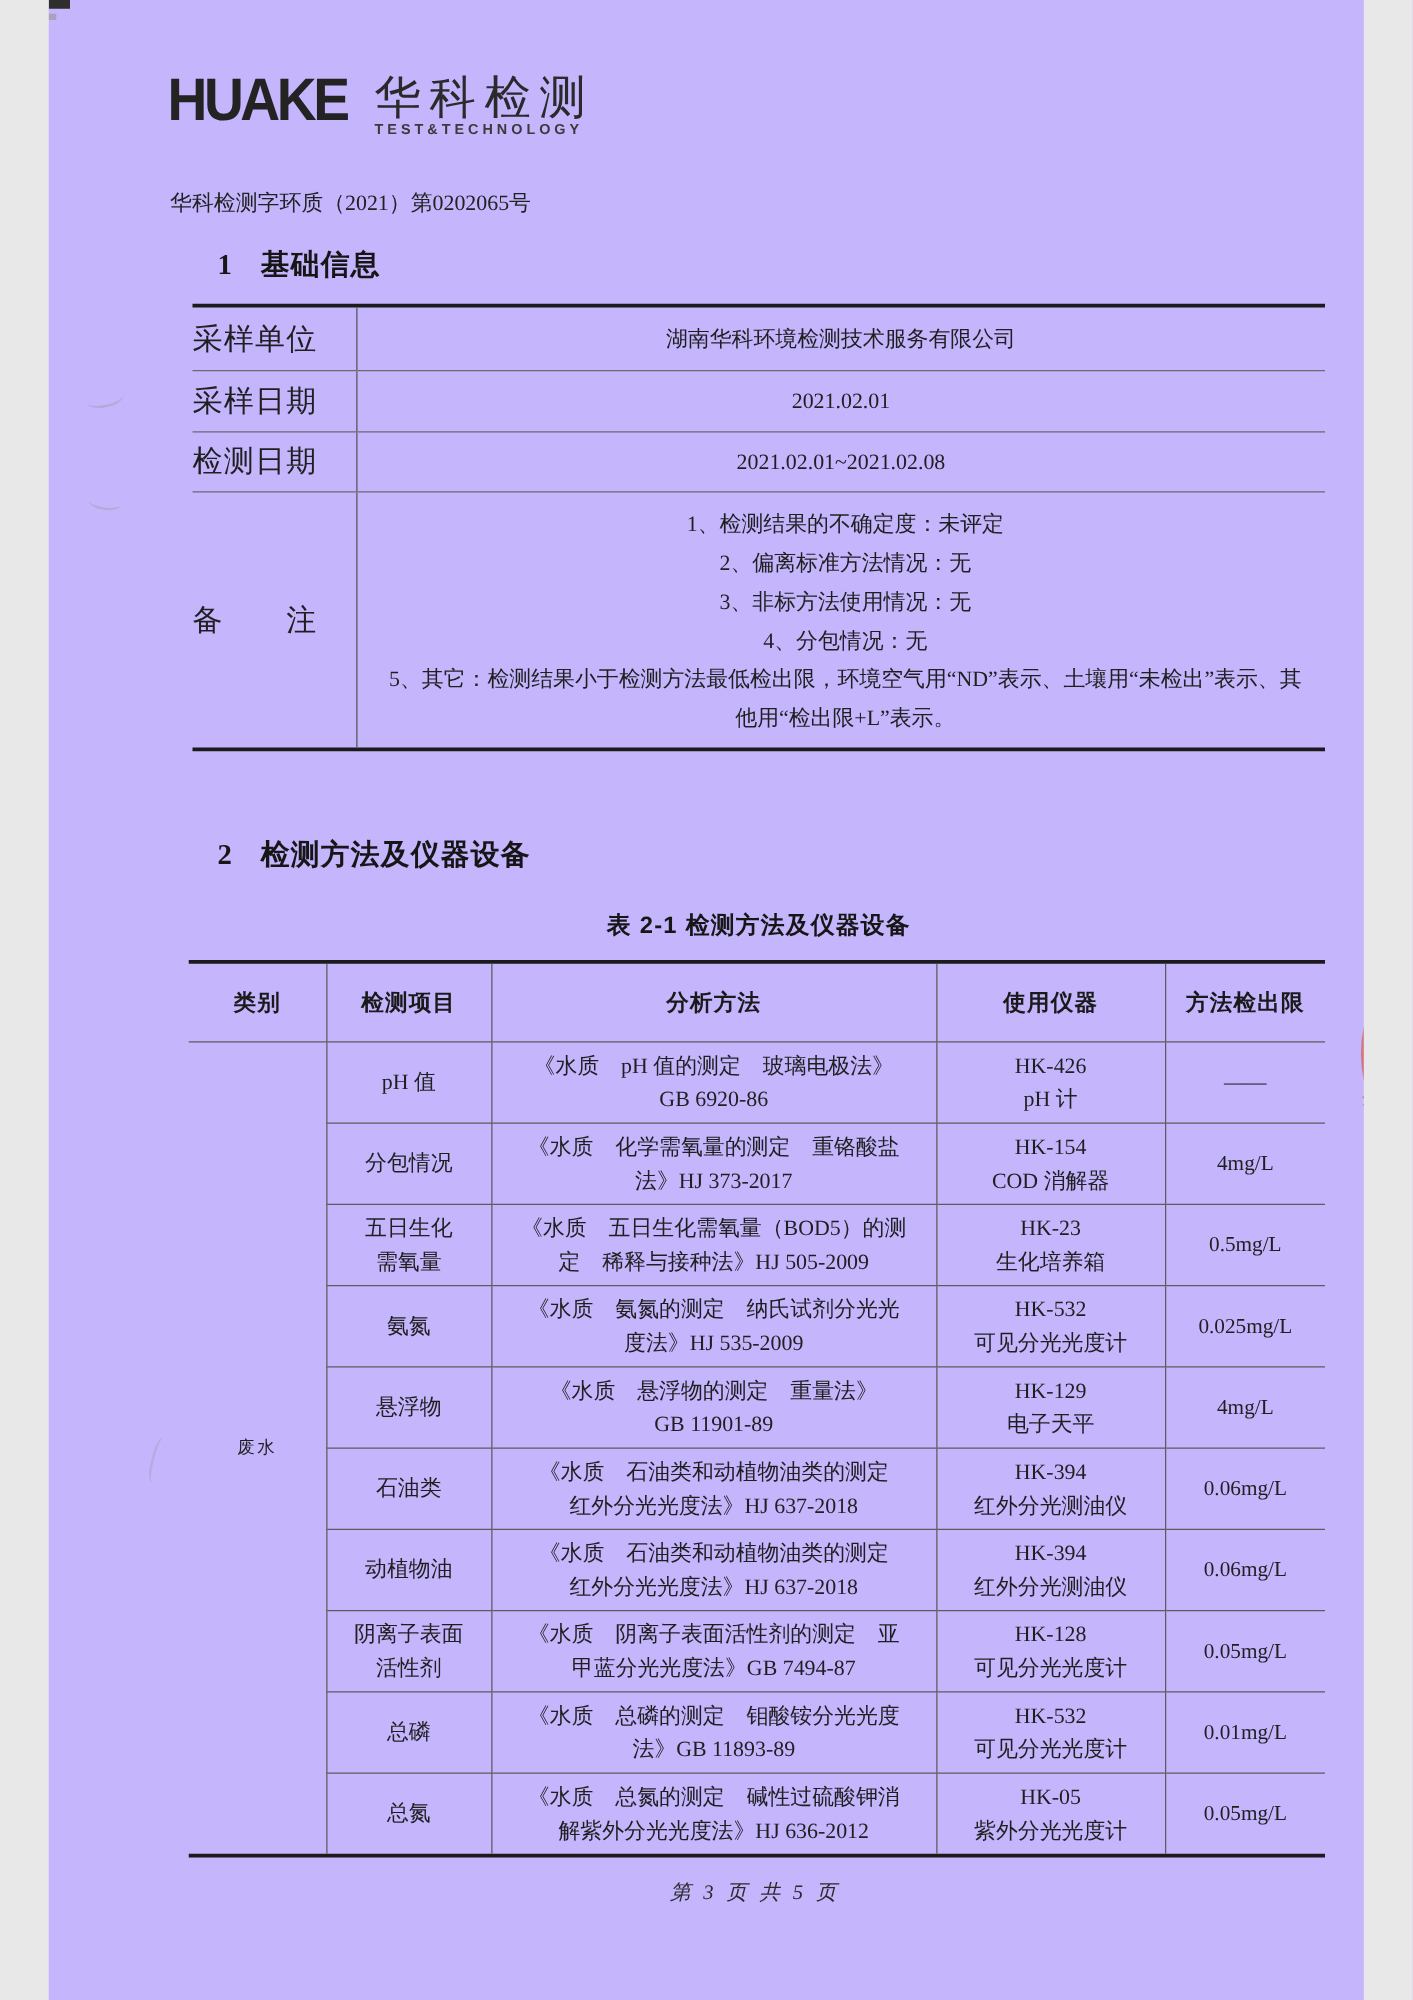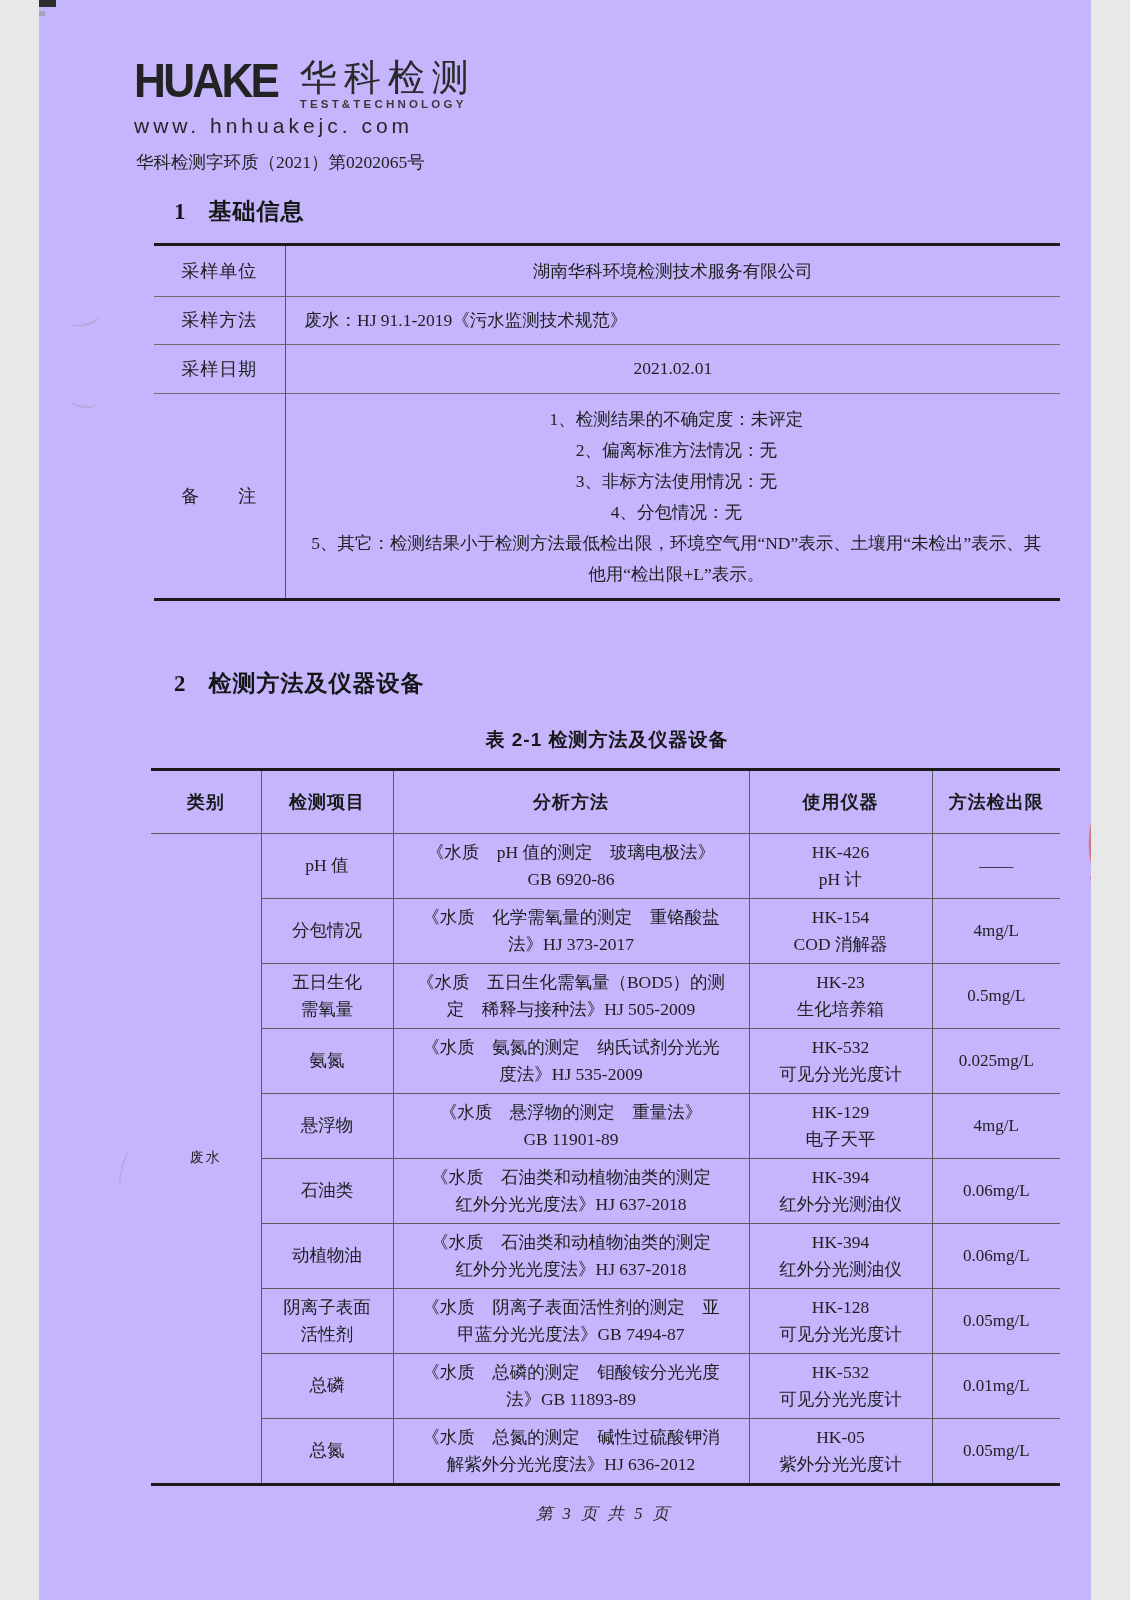--- a/index.html
+++ b/index.html
@@ -51,22 +51,22 @@
   
   .t1wrap {
     position:absolute; left:115px; top:243px; width:906px;
     border-top:3.5px solid #1b1b1b; border-bottom:3.5px solid #1b1b1b;
   }
   .t1 { width:100%; border-collapse:collapse; table-layout:fixed; }
   .t1 td { vertical-align:middle; font-size:17.5px; }
   .t1 tr { border-bottom:1px solid #6b6b6b; }
   .t1 tr:last-child { border-bottom:none; }
   .t1 .lbl {
-    width:131px; text-align:center; border-right:1px solid #555;
-    font-size:18px; letter-spacing:1px;
+    width:131px; text-align:left; border-right:1px solid #555;
+    font-size:24px; letter-spacing:1px;
   }
   .t1 .val { text-align:center; }
   .t1 .val.left { text-align:left; padding-left:19px; }
   .t1 tr.r1 td { height:50px; }
   .t1 tr.r2 td { height:48px; }
   .t1 tr.r3 td { height:49px; }
   .t1 tr.r4 td { height:48px; }
   .t1 tr.r5 td { height:197px; }
   .remarks { padding:10px 14px 8px 21px; text-align:left; }
   .remarks div { line-height:31px; font-size:17.5px; }
@@ -121,42 +121,41 @@
   <div class="smudge sm3"></div>
 
   <div class="logo-block">
     <div class="logo-row">
       <div class="logo-latin">HUAKE</div>
       <div class="logo-cn-block">
         <div class="logo-cn">华科检测</div>
         <div class="logo-sub">TEST&amp;TECHNOLOGY</div>
       </div>
     </div>
-    <div class="website">www. hnhuakejc. com</div>
   </div>
   <div class="doc-number">华科检测字环质（2021）第0202065号</div>
 
   <div class="sec-heading" id="h1">
     <span class="num">1</span><span>基础信息</span>
   </div>
 
   <div class="t1wrap">
     <table class="t1">
       <tbody>
           <tr class="r1">
         <td class="lbl">采样单位</td>
         <td class="val">湖南华科环境检测技术服务有限公司</td>
       </tr>
-      <tr class="r2">
-        <td class="lbl">采样方法</td>
-        <td class="val left">废水：HJ 91.1-2019《污水监测技术规范》</td>
-      </tr>
       <tr class="r3">
         <td class="lbl">采样日期</td>
         <td class="val">2021.02.01</td>
+      </tr>
+      <tr class="r4">
+        <td class="lbl">检测日期</td>
+        <td class="val">2021.02.01~2021.02.08</td>
       </tr>
       <tr class="r5">
         <td class="lbl">备　　注</td>
         <td class="val remarks">
           <div>1、检测结果的不确定度：未评定</div>
           <div>2、偏离标准方法情况：无</div>
           <div>3、非标方法使用情况：无</div>
           <div>4、分包情况：无</div>
           <div>5、其它：检测结果小于检测方法最低检出限，环境空气用“ND”表示、土壤用“未检出”表示、其他用“检出限+L”表示。</div>
         </td>

